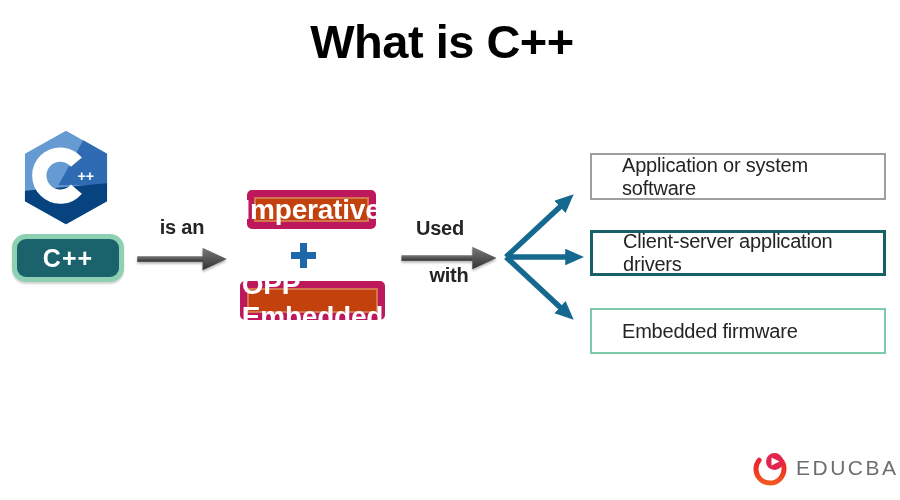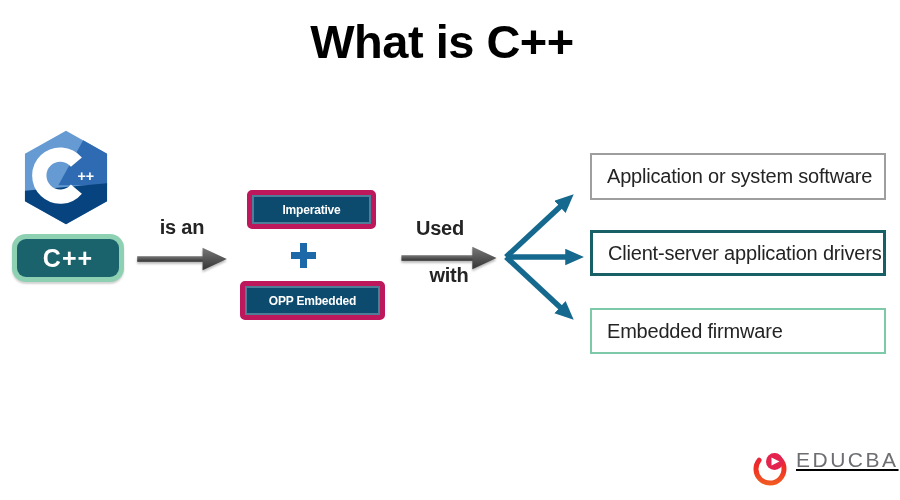--- a/index.html
+++ b/index.html
@@ -34,50 +34,50 @@
   .arrow2 { left:398px; top:244px; width:102px; height:28px; }
   .flow-label {
     position:absolute; text-align:center; font-size:20px; font-weight:600;
     color:#242424; letter-spacing:-0.2px;
   }
   .label-isan  { left:134px; width:96px; top:216px; }
   .label-used  { left:398px; width:84px; top:217px; }
   .label-with  { left:407px; width:84px; top:264px; }
   
   .gbox {
-    position:absolute; background:#0c4a6e; border:5px solid #be185d;
+    position:absolute; background:#c2410c; border:7px solid #be185d;
     border-radius:5px; box-shadow:inset 0 0 0 2px rgba(255,255,255,0.28);
     display:flex; align-items:center; justify-content:center;
-    color:#fff; font-size:12px; font-weight:bold; letter-spacing:-0.2px;
+    color:#fff; font-size:28px; font-weight:bold; letter-spacing:-0.2px;
   }
   .gbox-top    { left:247px; top:190px; width:129px; height:39px; }
   .gbox-bottom { left:240px; top:281px; width:145px; height:39px; }
   
   .plus { position:absolute; left:291px; top:243px; width:25px; height:25px; }
   .plus::before {
     content:""; position:absolute; left:0; right:0; top:9px; height:7px;
     background:#1c68a8;
   }
   .plus::after {
     content:""; position:absolute; top:0; bottom:0; left:9px; width:7px;
     background:#1c68a8;
   }
   
   .fan { position:absolute; left:500px; top:186px; width:92px; height:142px; }
   
   .tbox {
     position:absolute; left:590px; width:296px; background:#fff;
-    display:flex; align-items:center; padding-left:15px;
+    display:flex; align-items:center; padding-left:30px;
     font-size:20px; color:#242424; letter-spacing:-0.2px;
   }
   .tbox-0 { top:153px; height:47px; border:2px solid #9e9e9e; }
   .tbox-1 { top:230px; height:46px; border:3px solid #185f66; }
   .tbox-2 { top:308px; height:46px; border:2px solid #7ec9a8; }
   
-  .brand { position:absolute; left:750px; top:448px; display:flex; align-items:flex-start;text-decoration:underline; }
+  .brand { position:absolute; left:750px; top:448px; display:flex; align-items:center; }
   .brand-icon { width:40px; height:40px; }
   .brand-name {
     margin-left:6px; font-size:21px; color:#6d6e71; letter-spacing:2.5px;
     font-weight:400;
   }
 </style>
 </head>
 <body>
 
 <div class="canvas">

